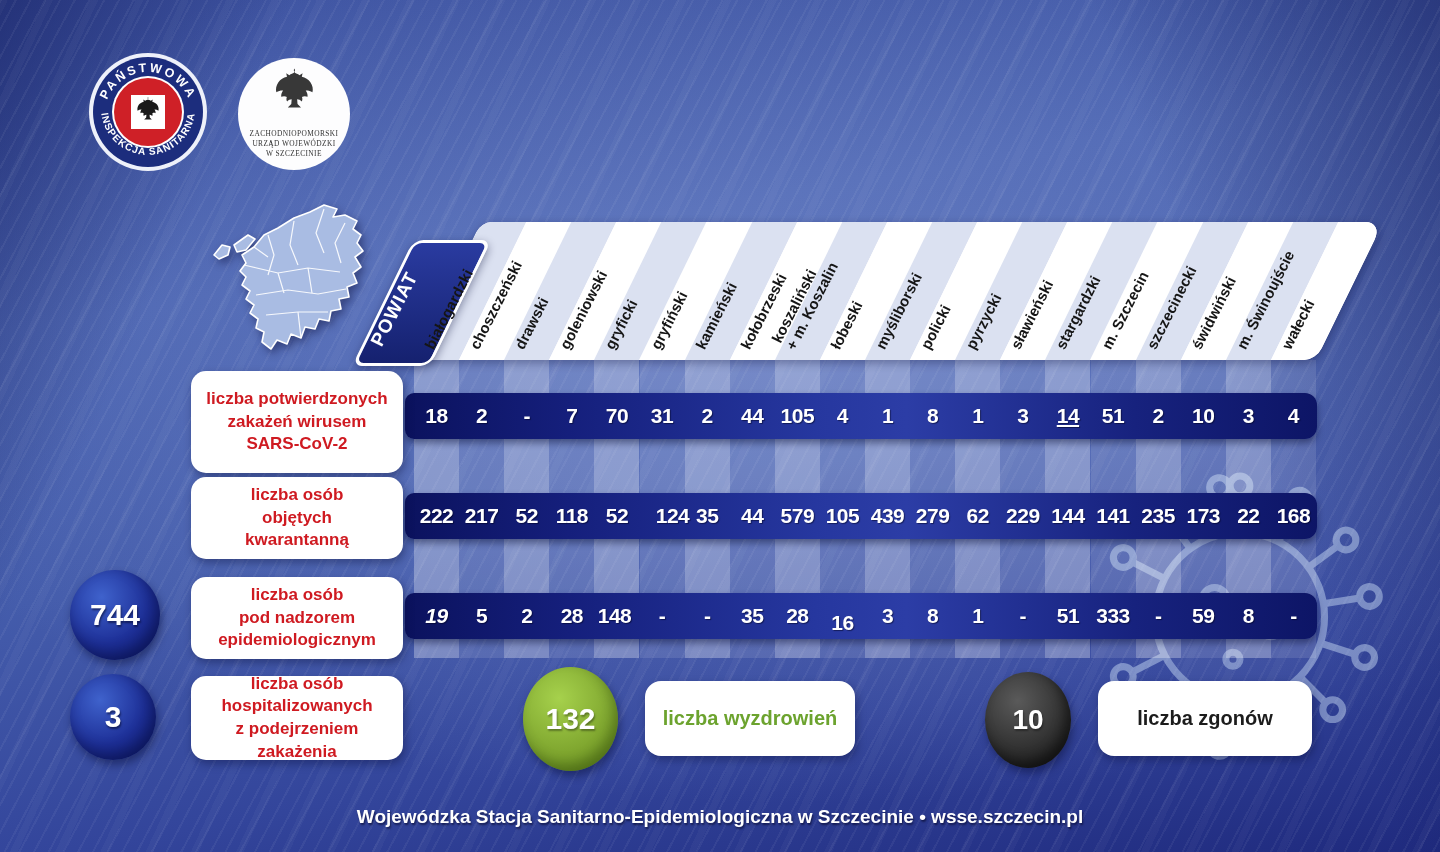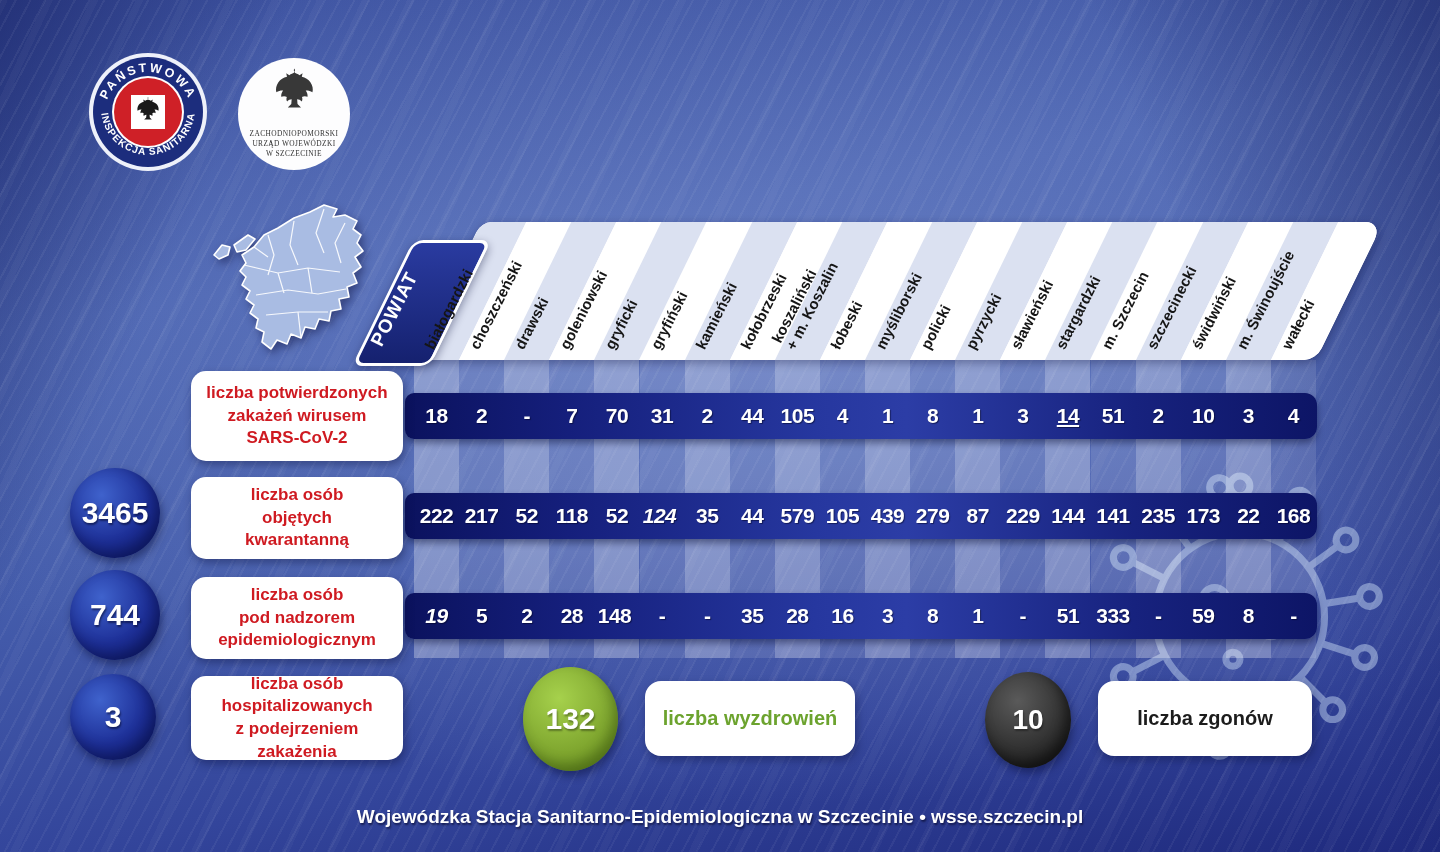--- a/index.html
+++ b/index.html
@@ -253,81 +253,80 @@
       <div class="cell" style="left: 775.7px;">10</div>
       <div class="cell" style="left: 820.8px;">3</div>
       <div class="cell" style="left: 865.9px;">4</div>
     </div>
   <div class="data-bar" style="top:493px">
       <div class="cell" style="left: 9px;">222</div>
       <div class="cell" style="left: 54.1px;">217</div>
       <div class="cell" style="left: 99.2px;">52</div>
       <div class="cell" style="left: 144.3px;">118</div>
       <div class="cell" style="left: 189.4px;">52</div>
-      <div class="cell" style="left: 232px; font-style: italic;">124</div>
+      <div class="cell" style="left: 245px;">124</div>
       <div class="cell" style="left: 279.6px;">35</div>
       <div class="cell" style="left: 324.7px;">44</div>
       <div class="cell" style="left: 369.8px;">579</div>
       <div class="cell" style="left: 414.9px;">105</div>
       <div class="cell" style="left: 460px;">439</div>
       <div class="cell" style="left: 505.1px;">279</div>
-      <div class="cell" style="left: 550.2px;">87</div>
+      <div class="cell" style="left: 550.2px;">62</div>
       <div class="cell" style="left: 595.3px;">229</div>
       <div class="cell" style="left: 640.4px;">144</div>
       <div class="cell" style="left: 685.5px; text-align: right;">141</div>
       <div class="cell" style="left: 730.6px;">235</div>
       <div class="cell" style="left: 775.7px;">173</div>
       <div class="cell" style="left: 820.8px;">22</div>
       <div class="cell" style="left: 865.9px;">168</div>
     </div>
   <div class="data-bar" style="top:593px">
       <div class="cell" style="left: 9px; font-style: italic;">19</div>
       <div class="cell" style="left: 54.1px;">5</div>
       <div class="cell" style="left: 99.2px;">2</div>
       <div class="cell" style="left: 144.3px;">28</div>
       <div class="cell" style="left: 187px;">148</div>
       <div class="cell" style="left: 234.5px;">-</div>
       <div class="cell" style="left: 279.6px;">-</div>
       <div class="cell" style="left: 324.7px;">35</div>
       <div class="cell" style="left: 369.8px;">28</div>
-      <div class="cell" style="left: 414.9px;">16</div>
+      <div class="cell" style="left: 414.9px; margin-top: 7px;">16</div>
       <div class="cell" style="left: 460px;">3</div>
       <div class="cell" style="left: 505.1px;">8</div>
       <div class="cell" style="left: 550.2px;">1</div>
       <div class="cell" style="left: 595.3px;">-</div>
       <div class="cell" style="left: 640.4px;">51</div>
       <div class="cell" style="left: 685.5px;">333</div>
       <div class="cell" style="left: 730.6px;">-</div>
       <div class="cell" style="left: 775.7px;">59</div>
       <div class="cell" style="left: 820.8px;">8</div>
       <div class="cell" style="left: 865.9px;">-</div>
     </div>
 
-  <div class="row-label-box" style="top:371px;height:90px">
+  <div class="row-label-box" style="top:371px;height:102px">
       <div class="lbl-line">liczba potwierdzonych</div>
       <div class="lbl-line">zakażeń wirusem</div>
       <div class="lbl-line">SARS-CoV-2</div>
     </div>
   <div class="row-label-box" style="top:477px;height:82px">
       <div class="lbl-line">liczba osób</div>
       <div class="lbl-line">objętych</div>
       <div class="lbl-line">kwarantanną</div>
     </div>
   <div class="row-label-box" style="top:577px;height:82px">
       <div class="lbl-line">liczba osób</div>
       <div class="lbl-line">pod nadzorem</div>
       <div class="lbl-line">epidemiologicznym</div>
     </div>
   <div class="row-label-box" style="top:676px;height:84px">
       <div class="lbl-line">liczba osób</div>
       <div class="lbl-line">hospitalizowanych</div>
       <div class="lbl-line">z podejrzeniem zakażenia</div>
     </div>
 
-  <div class="total-circle" style="top:468px">3465</div>
   <div class="total-circle" style="top:570px">744</div>
   <div class="total-circle" style="top:674px;width:86px;height:86px">3</div>
 
   <div class="sum-circle green">132</div>
   <div class="sum-box green">liczba wyzdrowień</div>
   <div class="sum-circle dark">10</div>
   <div class="sum-box dark">liczba zgonów</div>
 
   <div class="footer">Wojewódzka Stacja Sanitarno-Epidemiologiczna w Szczecinie • wsse.szczecin.pl</div>
 </div>

